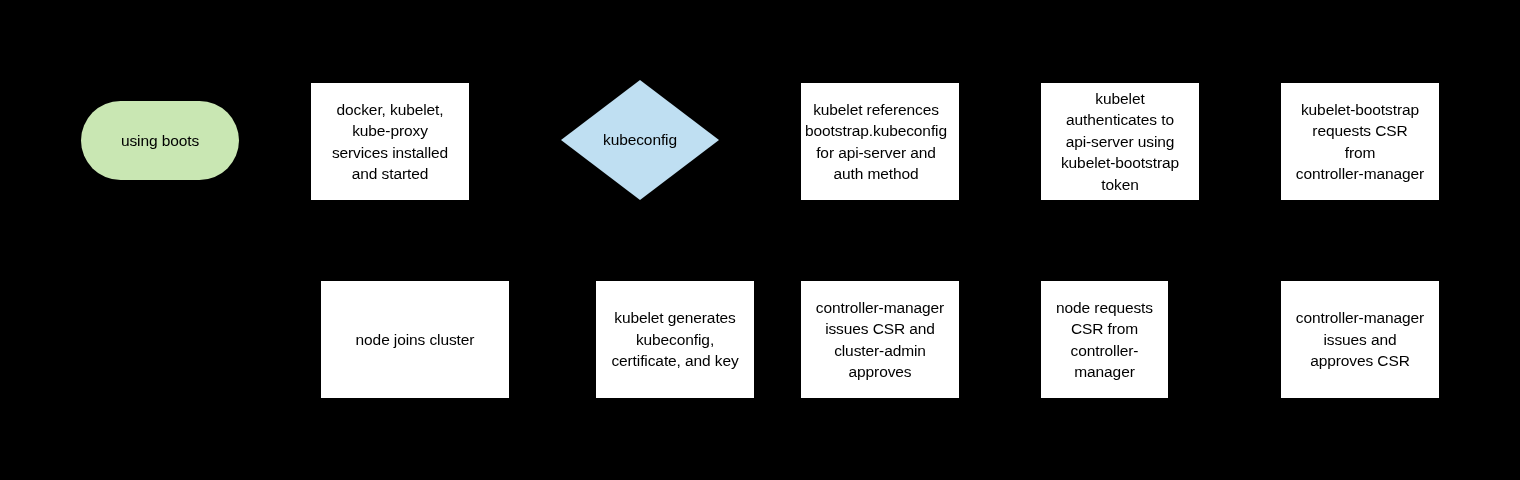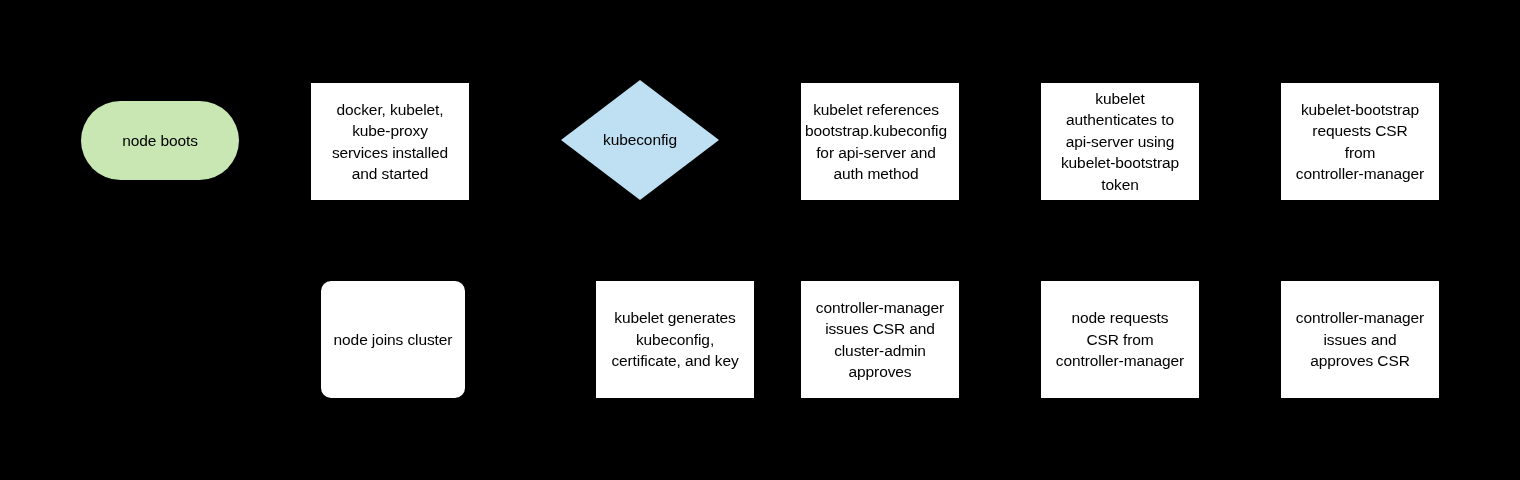--- a/index.html
+++ b/index.html
@@ -68,21 +68,21 @@
     width: 175px;
     margin-left: -8px;
   }
 </style>
 </head>
 <body>
 
 <div id="canvas">
 
   <div class="node shape-pill" style="left:81px; top:101px; width:158px; height:79px;">
-    <span class="label">node boots</span>
+    <span class="label">using boots</span>
   </div>
 
   <div class="node shape-rect" style="left:311px; top:83px; width:158px; height:117px;">
     <span class="label">docker, kubelet,
 kube-proxy
 services installed
 and started</span>
   </div>
 
   <div class="node shape-rect overflow-text" style="left:801px; top:83px; width:158px; height:117px;">
@@ -106,38 +106,38 @@
   </div>
 
   <div class="node shape-rect" style="left:1281px; top:83px; width:158px; height:117px;">
     <span class="label">kubelet-bootstrap
 requests CSR
 from
 controller-manager</span>
   </div>
 
 
-  <div class="node shape-rect" style="left:321px; top:281px; width:144px; height:117px;border-radius:10px;">
+  <div class="node shape-rect" style="left:321px; top:281px; width:188px; height:117px;">
     <span class="label">node joins cluster</span>
   </div>
 
   <div class="node shape-rect" style="left:561px; top:281px; width:158px; height:117px;margin-left:35px;">
     <span class="label">kubelet generates
 kubeconfig,
 certificate, and key</span>
   </div>
 
   <div class="node shape-rect" style="left:801px; top:281px; width:158px; height:117px;">
     <span class="label">controller-manager
 issues CSR and
 cluster-admin
 approves</span>
   </div>
 
-  <div class="node shape-rect" style="left:1041px; top:281px; width:158px; height:117px;">
+  <div class="node shape-rect" style="left:1041px; top:281px; width:127px; height:117px;">
     <span class="label">node requests
 CSR from
 controller-manager</span>
   </div>
 
   <div class="node shape-rect" style="left:1281px; top:281px; width:158px; height:117px;">
     <span class="label">controller-manager
 issues and
 approves CSR</span>
   </div>

